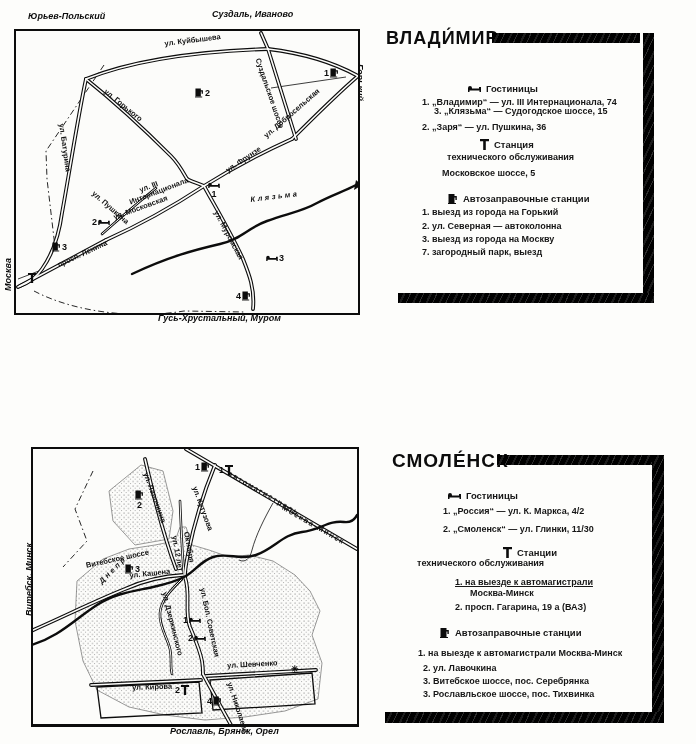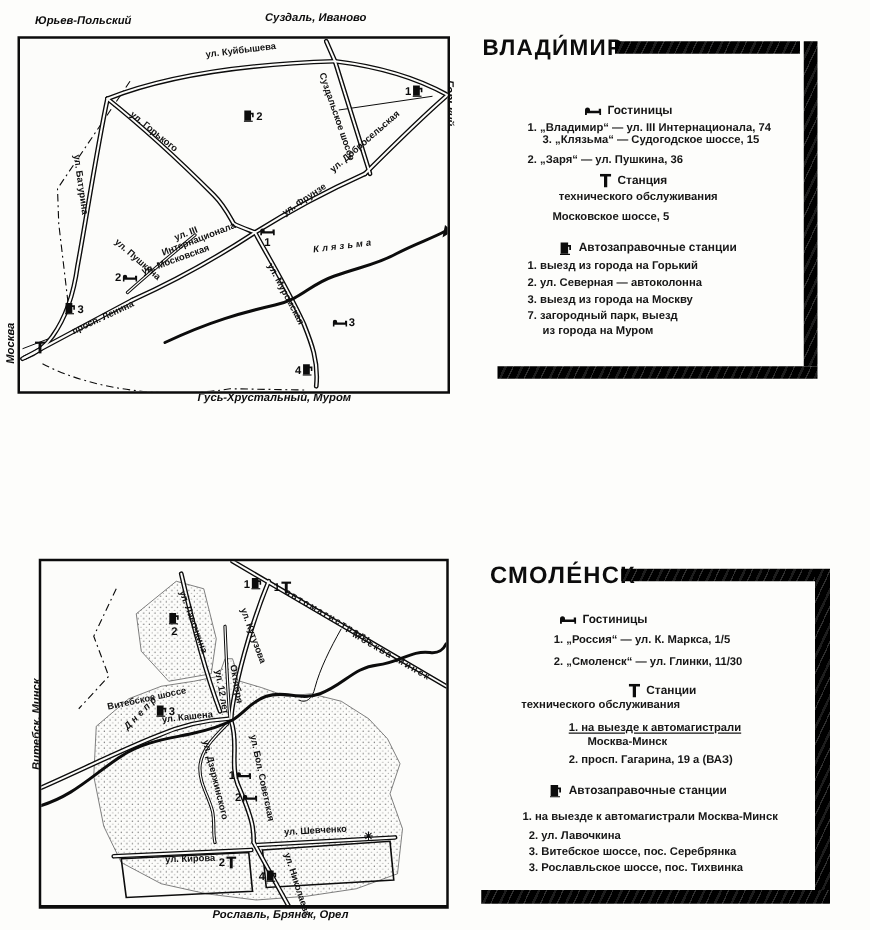--- a/index.html
+++ b/index.html
@@ -211,21 +211,20 @@
             <path d="M0.5,1 h6 v9 h-6 Z M6.5,3 h2.3 v4 h-1.4 V4.4 h-0.9 Z" fill="#0c0c0c"></path>
             <rect x="0" y="10" width="8" height="1" fill="#0c0c0c"></rect>
           </svg>
         </span>
       <span>Автозаправочные станции</span>
     </div>
     <div style="top:131px;">1. выезд из города на Горький</div>
     <div style="top:145px;">2. ул. Северная — автоколонна</div>
     <div style="top:158px;">3. выезд из города на Москву</div>
     <div style="top:171px;">7. загородный парк, выезд</div>
-    <div style="top:183px;padding-left:12px;">из города на Муром</div>
   </div>
 
   <span class="edge" style="left:24px;top:616px;transform:rotate(-90deg);">Витебск, Минск</span>
   <span class="edge" style="left:170px;top:726px;">Рославль, Брянск, Орел</span>
 
   <div class="map-box sm" style="left:31px;top:447px;width:324px;height:275px;">
     <svg class="map-svg" width="324" height="275" viewBox="0 0 324 275">
       <defs>
         <pattern id="s-dots" width="4.5" height="4.5" patternUnits="userSpaceOnUse">
           <circle cx="1" cy="1" r="0.55" fill="#666"></circle>
@@ -366,21 +365,21 @@
 
   <div class="leg" style="left:415px;top:483px;width:235px;height:225px;">
     <div class="hdr" style="top:7px;padding-left:33px;">
       <span class="icn">
           <svg width="13" height="9" viewBox="0 0 13 9">
             <path d="M0,8 L0,4 Q0,2 2,2 Q4,2 4,4 L4,4.5 L11,4.5 L11,3 L13,3 L13,8 L11.5,8 L11.5,6.5 L1.5,6.5 L1.5,8 Z" fill="#0c0c0c"></path>
           </svg>
         </span>
       <span>Гостиницы</span>
     </div>
-    <div style="top:23px;padding-left:28px;">1. „Россия“ — ул. К. Маркса, 1/5</div>
+    <div style="top:23px;padding-left:28px;">1. „Россия“ — ул. К. Маркса, 4/2</div>
     <div style="top:41px;padding-left:28px;">2. „Смоленск“ — ул. Глинки, 11/30</div>
     <div class="hdr" style="top:64px;padding-left:88px;text-align:center;">
       <span class="icn">
           <svg width="9" height="11" viewBox="0 0 9 11">
             <path d="M0,0 h9 v2.2 h-3.2 v8.8 h-2.6 V2.2 H0 Z" fill="#0c0c0c"></path>
           </svg>
         </span>
       <span>Станции</span>
     </div>
     <div style="top:75px;padding-left:2px;">технического обслуживания</div>

